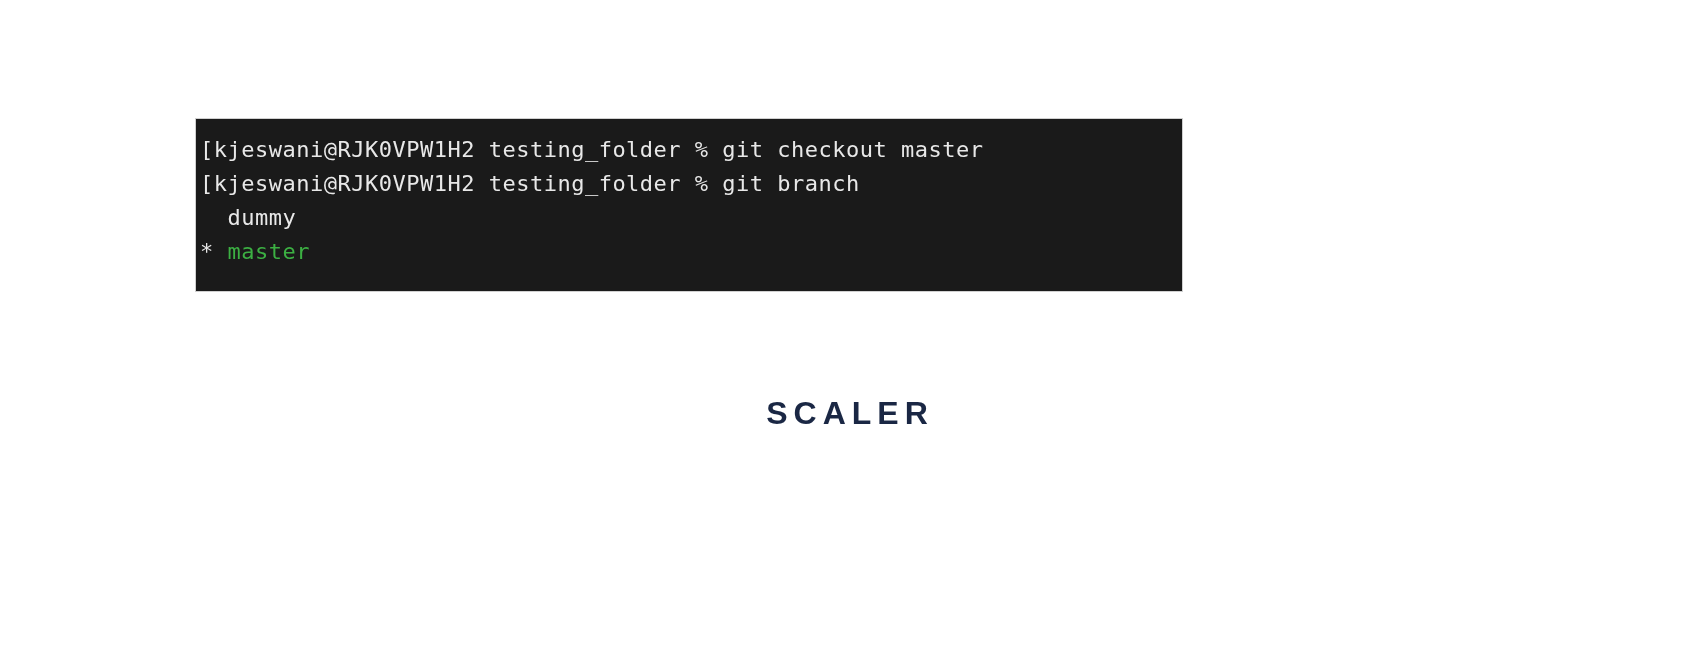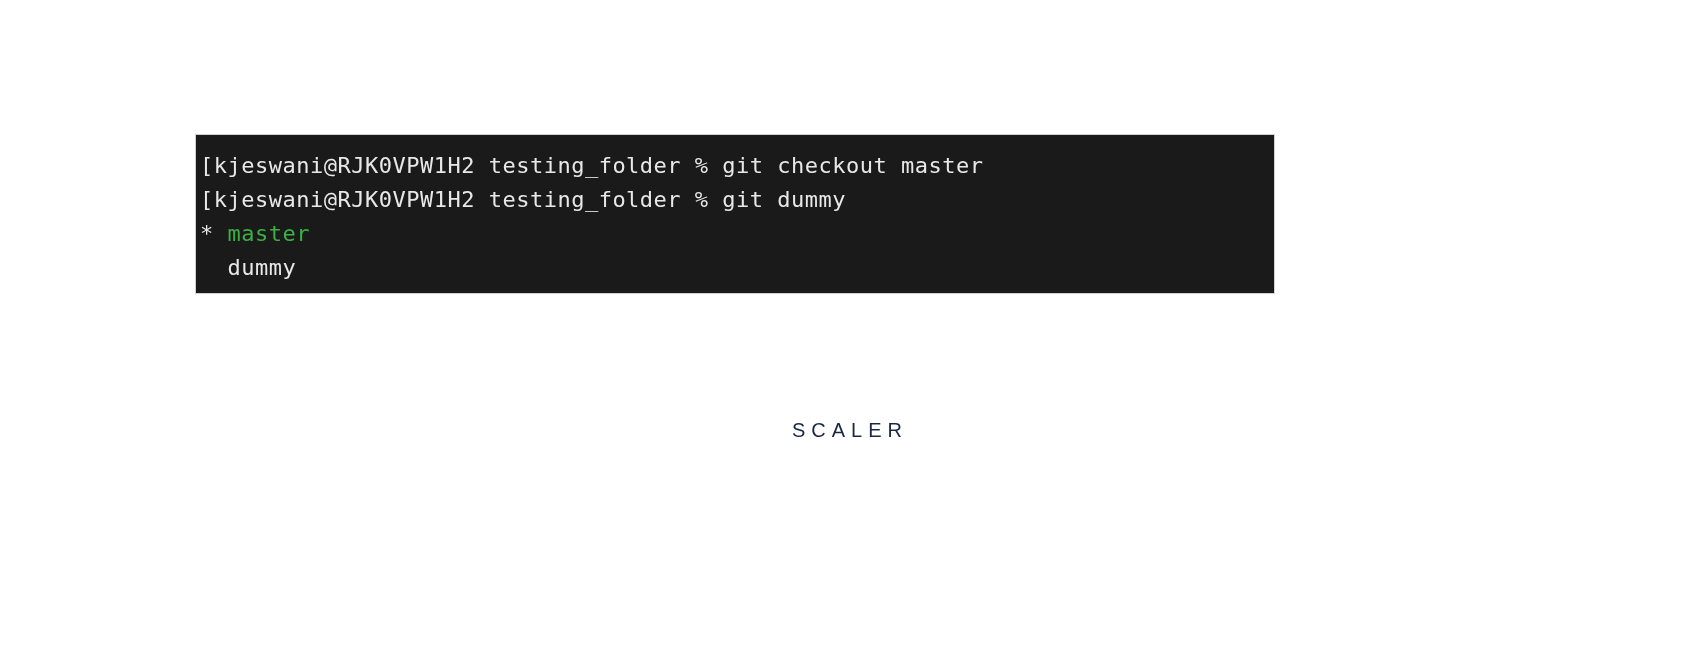--- a/index.html
+++ b/index.html
@@ -10,29 +10,29 @@
     body {
       width: 1700px;
       height: 656px;
       background: #ffffff;
       position: relative;
       font-family: sans-serif;
     }
     .terminal-window {
       position: absolute;
       left: 195px;
-      top: 134px;
-      width: 1080px;
+      top: 118px;
+      width: 988px;
       background: #1a1a1a;
       border: 1px solid #d0d0d0;
       font-family: 'Menlo', 'Monaco', 'Consolas', monospace;
       font-size: 22px;
       line-height: 1.55;
       color: #e8e8e8;
-      padding: 0 4px 8px 4px;
+      padding: 0 4px 22px 4px;
       overflow: hidden;
     }
     .terminal-line {
       white-space: pre;
       letter-spacing: 0.5px;
     }
     .terminal-line.truncated {
       margin-top: -20px;
       opacity: 0.95;
     }
@@ -47,26 +47,25 @@
     }
     .logo-container {
       position: absolute;
       left: 50%;
       top: 395px;
       transform: translateX(-50%);
       text-align: center;
     }
     .logo-scaler {
       font-family: 'Arial Black', 'Helvetica', sans-serif;
-      font-weight: 400;
-      font-size: 20px;
+      font-weight: 700;
+      font-size: 32px;
       letter-spacing: 6px;
       color: #1a2744;
       margin-bottom: -8px;
-      margin-top: 24px;
     }
     .logo-topics {
       font-family: 'Brush Script MT', cursive;
       font-size: 48px;
       color: #e91e63;
       font-style: italic;
       position: relative;
       top: -6px;
     }
     .logo-topics::after {
@@ -80,20 +79,20 @@
       border-radius: 2px;
       transform: rotate(-2deg);
     }
   </style>
 </head>
 <body>
 
 <div class="terminal-window">
   <div class="terminal-line truncated">&nbsp;</div>
   <div class="terminal-line"><span class="prompt-bracket">[</span><span>kjeswani@RJK0VPW1H2</span> <span>testing_folder</span> <span>%</span> <span>git checkout master</span></div>
-  <div class="terminal-line"><span class="prompt-bracket">[</span><span>kjeswani@RJK0VPW1H2</span> <span>testing_folder</span> <span>%</span> <span>git dummy</span></div>
+  <div class="terminal-line"><span class="prompt-bracket">[</span><span>kjeswani@RJK0VPW1H2</span> <span>testing_folder</span> <span>%</span> <span>git branch</span></div>
+  <div class="terminal-line"><span>  </span><span>dummy</span></div>
   <div class="terminal-line"><span class="branch-star">* </span><span class="current-branch">master</span></div>
-  <div class="terminal-line"><span>  </span><span>dummy</span></div>
 </div>
 
 <div class="logo-container">
   <div class="logo-scaler">SCALER</div>
 </div>
 
 </body></html>

